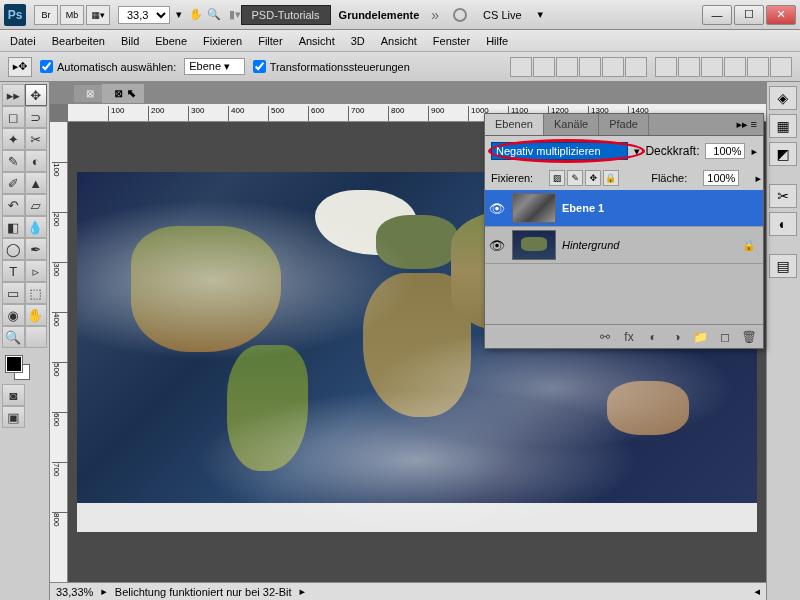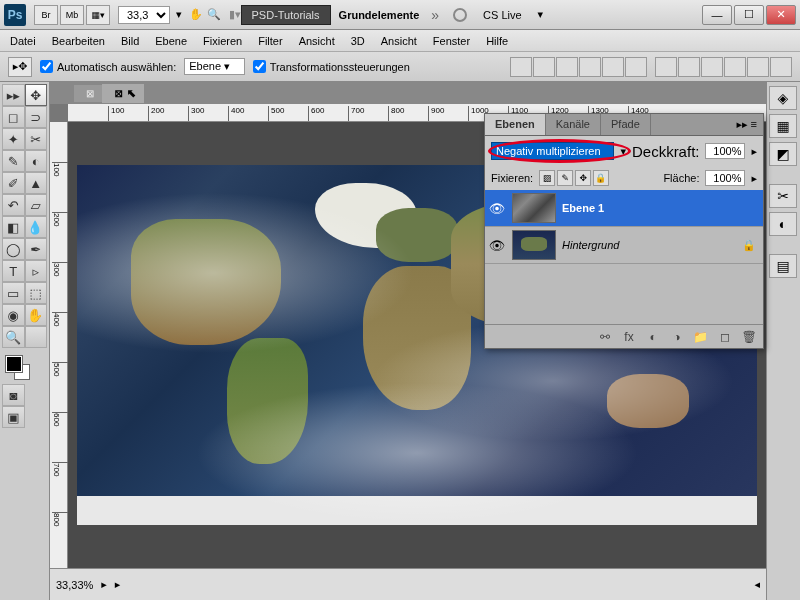--- a/index.html
+++ b/index.html
@@ -49,34 +49,34 @@
 .clouds{position:absolute;inset:0;background:radial-gradient(ellipse 200px 80px at 20% 30%,rgba(255,255,255,.5),transparent),radial-gradient(ellipse 180px 60px at 70% 60%,rgba(255,255,255,.4),transparent),radial-gradient(ellipse 220px 70px at 50% 80%,rgba(255,255,255,.5),transparent),radial-gradient(ellipse 150px 50px at 85% 25%,rgba(255,255,255,.4),transparent)}
 .land{position:absolute}
 .greenland{top:5%;left:35%;width:15%;height:18%;background:#e8e8e0;border-radius:40% 50% 30% 60%}
 .namerica{top:15%;left:8%;width:22%;height:35%;background:linear-gradient(#6a7a3a,#8a6a3a);border-radius:30% 40% 50% 40%}
 .samerica{top:48%;left:22%;width:12%;height:35%;background:linear-gradient(#5a7a3a,#7a8a4a);border-radius:40% 30% 50% 40%}
 .africa{top:28%;left:42%;width:16%;height:40%;background:linear-gradient(#8a7a4a,#9a8a5a);border-radius:40% 30% 40% 50%}
 .europe{top:12%;left:44%;width:12%;height:15%;background:#6a7a4a;border-radius:40%}
 .asia{top:10%;left:55%;width:35%;height:35%;background:linear-gradient(#7a8a4a,#9a8a5a,#8a7a4a);border-radius:30% 40% 50% 30%}
 .aus{top:58%;left:78%;width:12%;height:15%;background:#9a7a5a;border-radius:40%}
 .antarctica{bottom:0;left:0;width:100%;height:8%;background:#e8e8e8}
-.statusbar{height:32px;background:#ddd;border-top:1px solid #888;display:flex;align-items:center;padding:0 6px;gap:8px;font-size:10px}
+.statusbar{height:18px;background:#ddd;border-top:1px solid #888;display:flex;align-items:center;padding:0 6px;gap:8px;font-size:10px}
 .right-dock{width:34px;background:#ccc;border-left:1px solid #888;padding:4px 2px;display:flex;flex-direction:column;gap:4px}
 .dock-icon{width:28px;height:24px;border:1px solid #999;background:#ddd;display:flex;align-items:center;justify-content:center;font-size:14px}
 .layers-panel{position:absolute;top:113px;right:36px;width:280px;background:#ccc;border:1px solid #666;box-shadow:2px 2px 6px rgba(0,0,0,.4);z-index:100}
 .panel-tabs{height:22px;background:#999;display:flex;border-bottom:1px solid #666}
 .ptab{padding:4px 10px;background:#999;color:#333;border-right:1px solid #777}
-.ptab.active{background:#ccc;font-weight:bold}
+.ptab.active{background:#ccc;font-weight:normal}
 .ptab-menu{margin-left:auto;padding:4px 6px;display:flex;gap:4px}
 .blend-row{padding:6px;display:flex;align-items:center;gap:6px;position:relative}
 .blend-sel{flex:1;background:#0066cc;color:#fff;border:1px solid #004488;padding:2px 4px 2px 4px;position:relative}
 .highlight-ellipse{position:absolute;left:-4px;top:-4px;right:-18px;bottom:-4px;border:3px solid #e00020;border-radius:50%;pointer-events:none}
-.opacity-lbl{font-size:15px}
+.opacity-lbl{font-size:12px}
 .opacity-val{width:40px;border:1px solid #999;background:#fff;padding:1px 3px;text-align:right}
-.lock-row{padding:4px 6px;display:flex;align-items:center;gap:6px;font-size:10px}
+.lock-row{padding:4px 6px;display:flex;align-items:center;gap:16px;font-size:10px}
 .lock-icons{display:flex;gap:2px}
 .lock-ic{width:16px;height:16px;border:1px solid #999;background:#e0e0e0;display:flex;align-items:center;justify-content:center;font-size:9px}
 .layers-list{background:#bbb}
 .layer-item{display:flex;align-items:center;padding:3px;border-bottom:1px solid #999;gap:6px}
 .layer-item.selected{background:#2b6cd4;color:#fff}
 .eye{width:18px;text-align:center;font-size:13px}
 .thumb{width:44px;height:30px;border:1px solid #666;background:#333;position:relative;overflow:hidden}
 .thumb.grey{background:linear-gradient(135deg,#555 0%,#888 30%,#444 60%,#999 100%)}
 .thumb.color{background:linear-gradient(#1a2850,#2a4060)}
 .thumb.color::after{content:"";position:absolute;top:20%;left:20%;width:60%;height:50%;background:#6a7a4a;border-radius:30%}
@@ -267,20 +267,21 @@
             <div class="land asia"></div>
             <div class="land aus"></div>
             <div class="land antarctica"></div>
           <div class="clouds"></div>
         </div>
       </div>
     </div>
     <div class="statusbar">
       <span>33,33%</span>
       <span>▸</span>
+      <span>Belichtung funktioniert nur bei 32-Bit</span>
       <span>▸</span>
       <div style="flex:1"></div>
       <span>◂</span>
     </div>
   </div>
 
   <div class="right-dock">
     <div class="dock-icon">◈</div>
     <div class="dock-icon">▦</div>
     <div class="dock-icon">◩</div>

